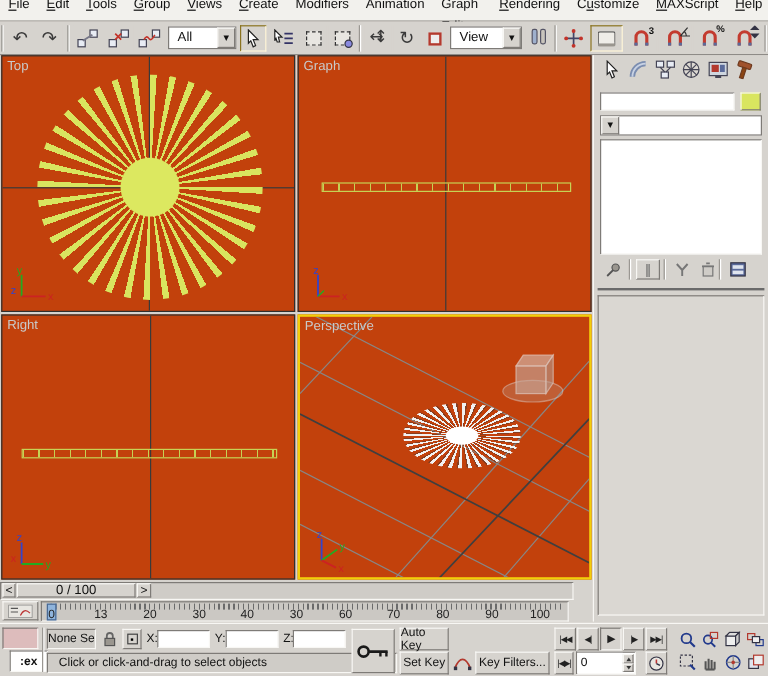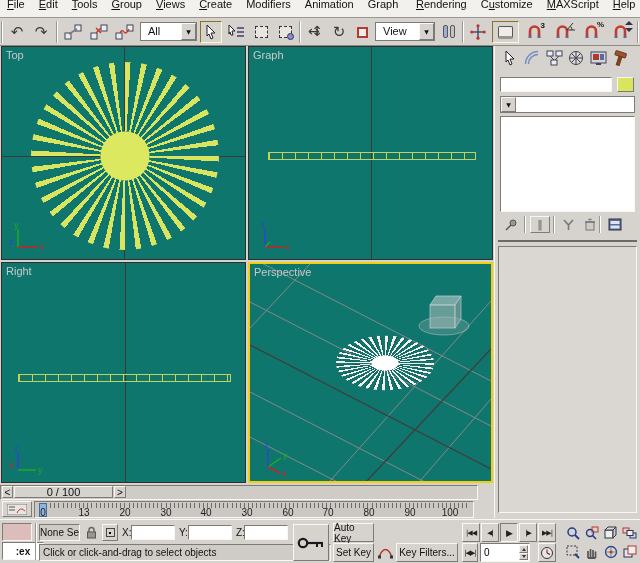--- a/index.html
+++ b/index.html
@@ -17,21 +17,21 @@
   
   #toolbar{position:absolute;left:0;top:18px;width:640px;height:28px;background:#d6d3ce;border-bottom:1px solid #8e8b87}
   .tbtn{position:absolute;top:3px;height:22px;display:flex;align-items:center;justify-content:center;background:#d6d3ce}
   .sep{position:absolute;top:3px;width:2px;height:22px;border-left:1px solid #9a9792;border-right:1px solid #ffffff}
   .glyph{font-family:"DejaVu Sans",sans-serif;color:#3a3a3a}
   .combo{position:absolute;height:19px;background:#fff;border:1px solid #7e7b77;display:flex;align-items:stretch}
   .combo .txt{flex:1;padding:2px 7px;font-size:11px;white-space:nowrap;overflow:hidden}
   .combo .arr{width:15px;background:#d6d3ce;border:1px solid;border-color:#f8f7f4 #7e7b77 #7e7b77 #f8f7f4;display:flex;align-items:center;justify-content:center}
   .combo .arr span{font-size:6px;line-height:6px;font-family:"DejaVu Sans",sans-serif}
   
-  .vp{position:absolute;background:#0f766e;border:1px solid #2f2f2f;overflow:hidden}
+  .vp{position:absolute;background:#c2410c;border:1px solid #2f2f2f;overflow:hidden}
   .vp-label{position:absolute;left:4px;top:2px;color:#c9c9c9;font-size:11px;z-index:5}
   .vline{position:absolute;top:0;bottom:0;width:1px;background:#3a3a3a}
   .hline{position:absolute;left:0;right:0;height:1px;background:#3a3a3a}
   .star-top{position:absolute;width:188px;height:188px;border-radius:50%;
     background:radial-gradient(circle,#dce860 0 24px,rgba(0,0,0,0) 25px),
     repeating-conic-gradient(#d9e55f 0deg 3.4deg,rgba(0,0,0,0) 3.4deg 10deg)}
   .star-persp{position:absolute;width:98px;height:98px;border-radius:50%;transform:scaleY(0.56);
     background:radial-gradient(circle,#ffffff 0 13px,rgba(0,0,0,0) 14px),
     repeating-conic-gradient(#f1f1f1 0deg 3.8deg,rgba(60,60,60,0.45) 3.8deg 5.4deg,rgba(0,0,0,0) 5.4deg 10deg)}
   .bar{position:absolute;height:8px;border:1px solid #c6d254;background:repeating-linear-gradient(90deg,#c6d254 0 1px,rgba(0,0,0,0) 1px 13px)}
@@ -422,21 +422,21 @@
       <span class="rnum" style="left:253px">60</span>
       <span class="rnum" style="left:293px">70</span>
       <span class="rnum" style="left:334px">80</span>
       <span class="rnum" style="left:375px">90</span>
       <span class="rnum" style="left:415px">100</span>
     </div>
   </div>
 
   <div id="statusbar">
     <div class="abs" style="left:2px;top:3px;width:30px;height:18px;background:#ddbcbc;border:1px solid;border-color:#7e7b77 #f8f7f4 #f8f7f4 #7e7b77"></div>
-    <div class="abs sunkenw ctr" style="left:2px;top:22px;width:42px;height:18px;font-size:10px;font-weight:bold;font-family:'Liberation Mono',monospace">
+    <div class="abs sunkenw ctr" style="left:8px;top:22px;width:32px;height:18px;font-size:10px;font-weight:bold;font-family:'Liberation Mono',monospace">
         <span>:ex</span>
       </div>
     <div class="sep" style="left:35px;top:3px;height:37px"></div>
 
     <div class="abs sunkeng ctr" style="left:39px;top:4px;width:41px;height:17px;font-size:10px;overflow:hidden;white-space:nowrap">
         <span>None Se</span>
       </div>
     <div class="sbtn" style="left:84px;top:4px;width:15px;height:17px">
       <svg width="11" height="13">
           <path d="M3,6 V4 a2.5,2.5 0 0 1 5,0 V6" fill="none" stroke="#666" stroke-width="1.5"></path>
@@ -449,21 +449,21 @@
         </div>
     </div>
 
     <span class="lbl" style="left:122px;top:7px">X:</span>
     <input class="abs sunkenw" style="left: 131px; top: 5px; width: 44px; height: 15px; font-size: 10px; padding: 0px 2px;" value="">
     <span class="lbl" style="left:179px;top:7px">Y:</span>
     <input class="abs sunkenw" style="left: 188px; top: 5px; width: 44px; height: 15px; font-size: 10px; padding: 0px 2px;" value="">
     <span class="lbl" style="left:236px;top:7px">Z:</span>
     <input class="abs sunkenw" style="left: 244px; top: 5px; width: 44px; height: 15px; font-size: 10px; padding: 0px 2px;" value="">
 
-    <div class="abs sunkeng" style="left:39px;top:24px;width:292px;height:17px;font-size:10px;line-height:15px;padding-left:3px;white-space:nowrap;overflow:hidden"><span>Click or click-and-drag to select objects</span></div>
+    <div class="abs sunkeng" style="left:39px;top:24px;width:292px;height:17px;font-size:10px;line-height:15px;padding-left:9px;white-space:nowrap;overflow:hidden"><span>Click or click-and-drag to select objects</span></div>
 
     <div class="sbtn raised" style="left:293px;top:4px;width:36px;height:37px">
       <svg width="28" height="16">
           <circle cx="6" cy="8" r="4.2" fill="none" stroke="#1a1a1a" stroke-width="2.2"></circle>
           <line x1="10" y1="8" x2="26" y2="8" stroke="#1a1a1a" stroke-width="2.2"></line>
           <line x1="20" y1="8" x2="20" y2="12" stroke="#1a1a1a" stroke-width="2"></line>
           <line x1="25" y1="8" x2="25" y2="12" stroke="#1a1a1a" stroke-width="2"></line>
         </svg>
     </div>
 

